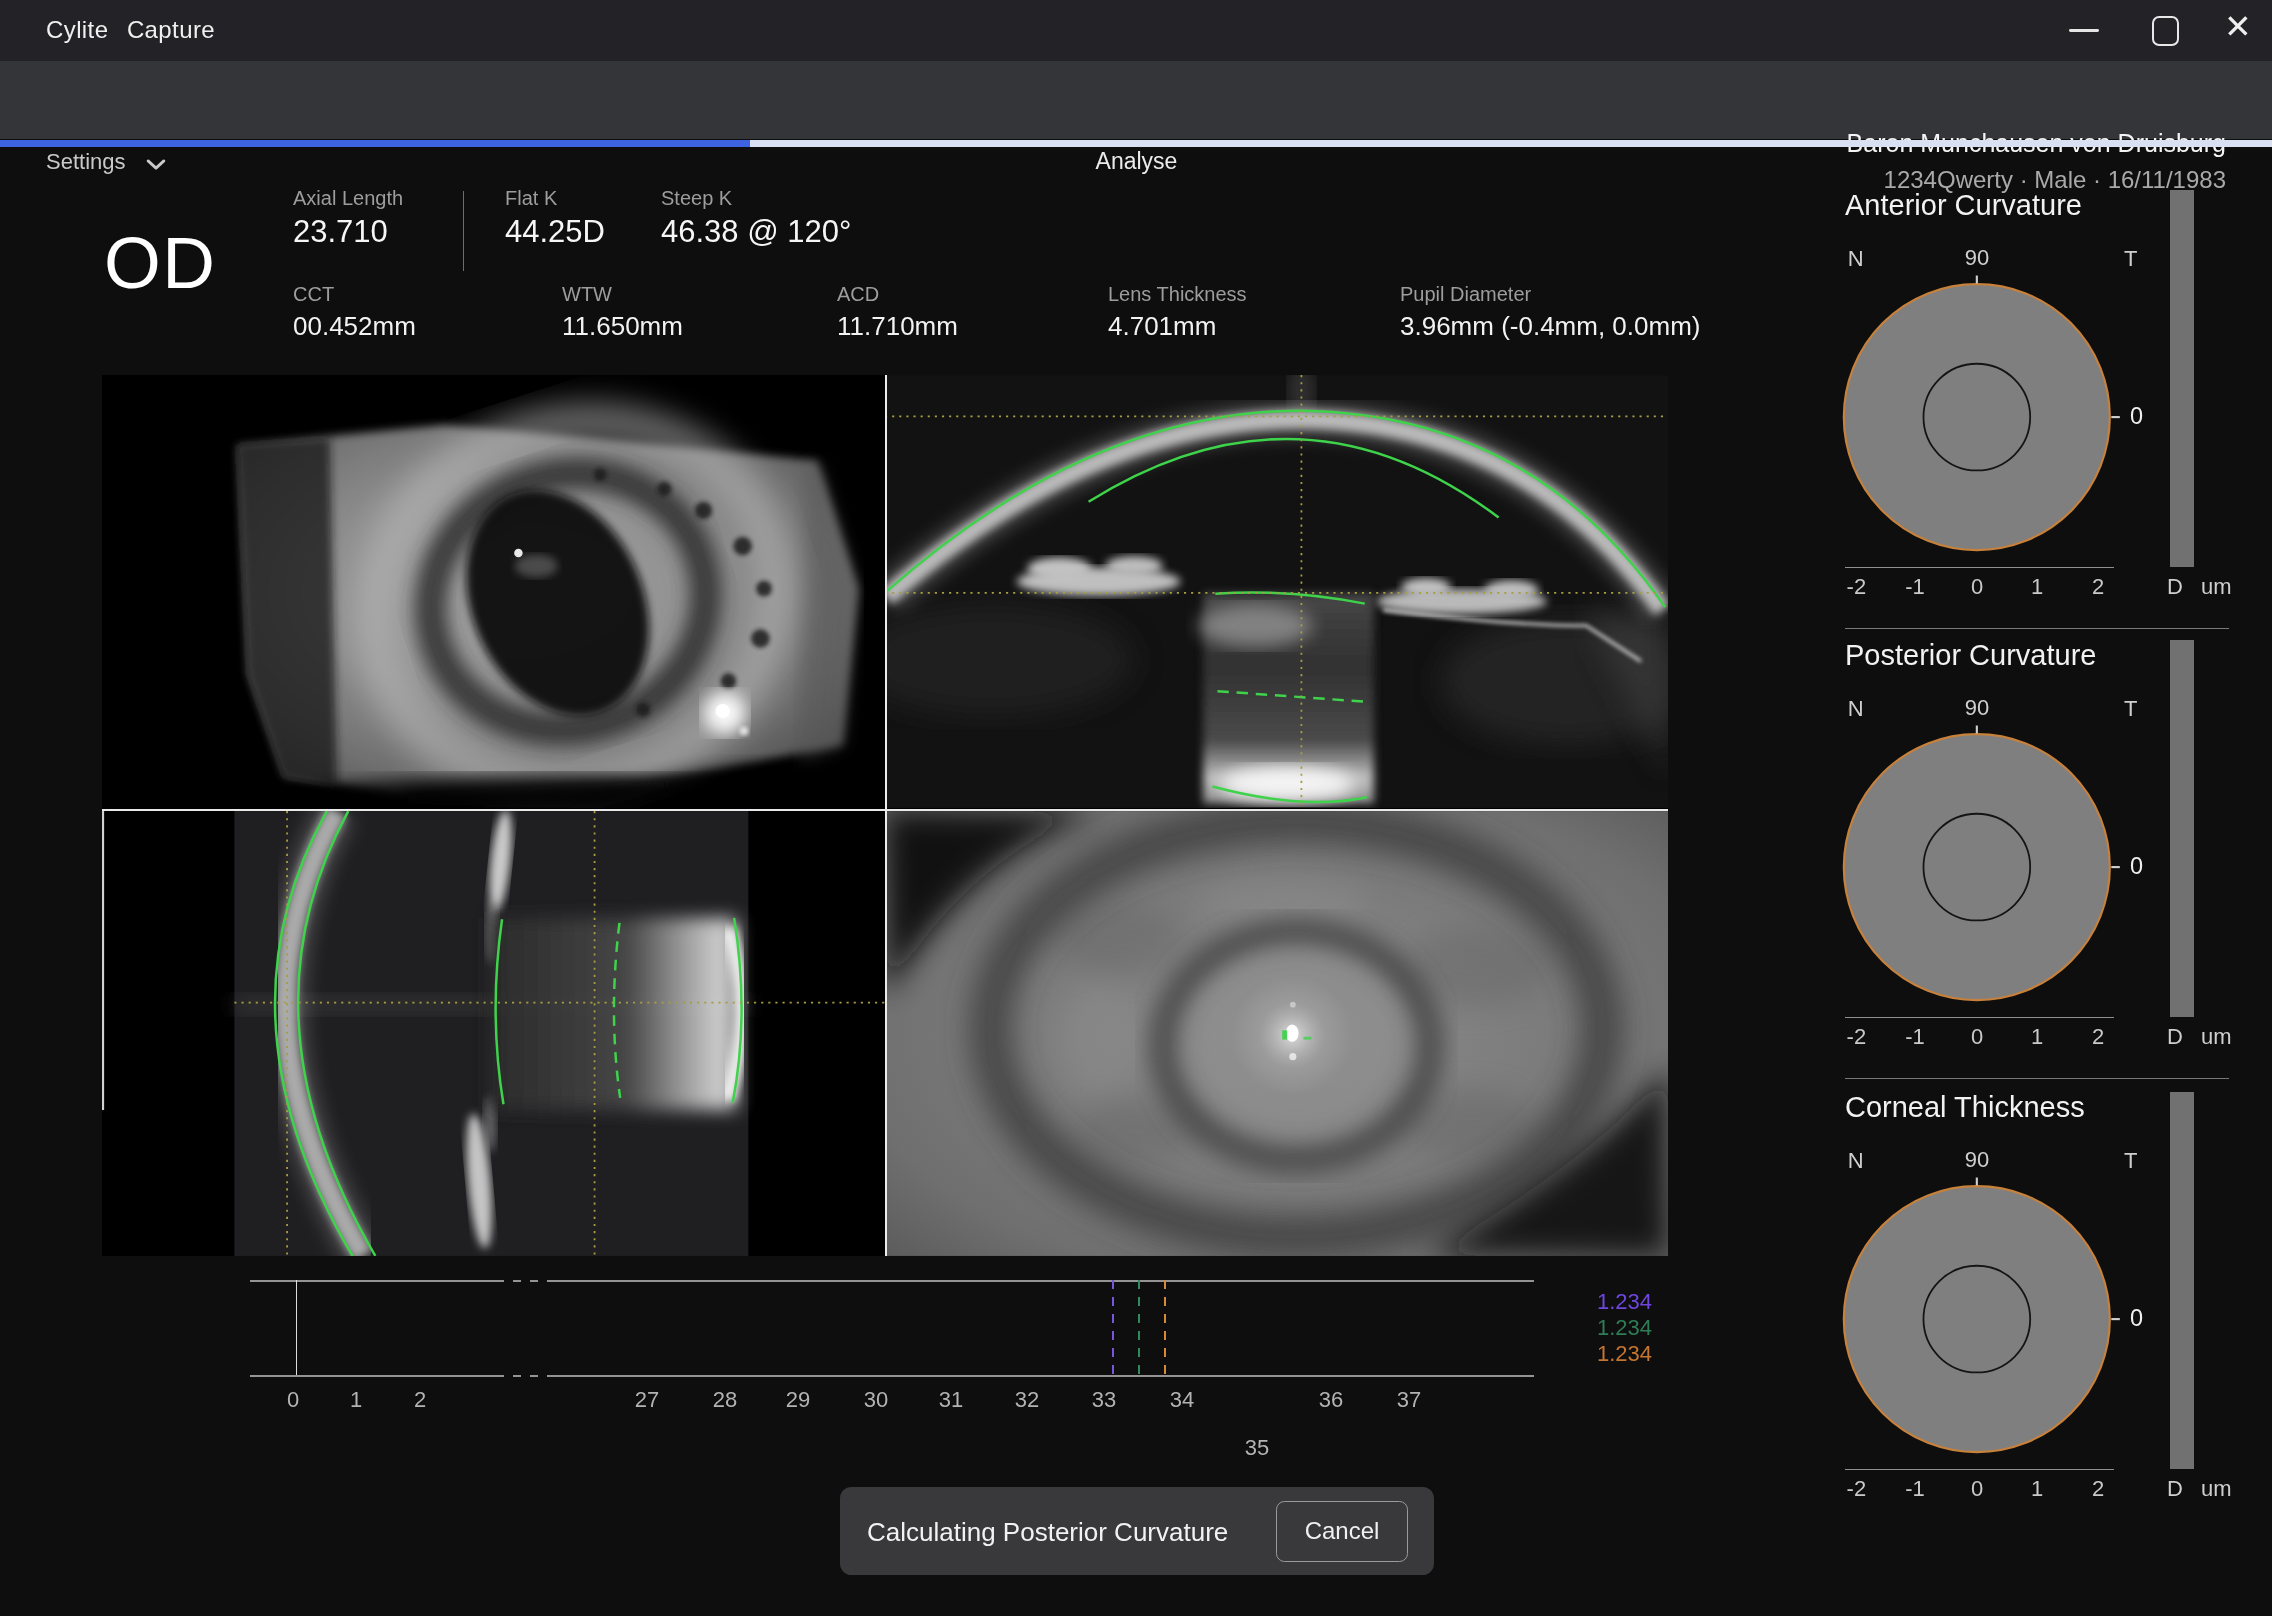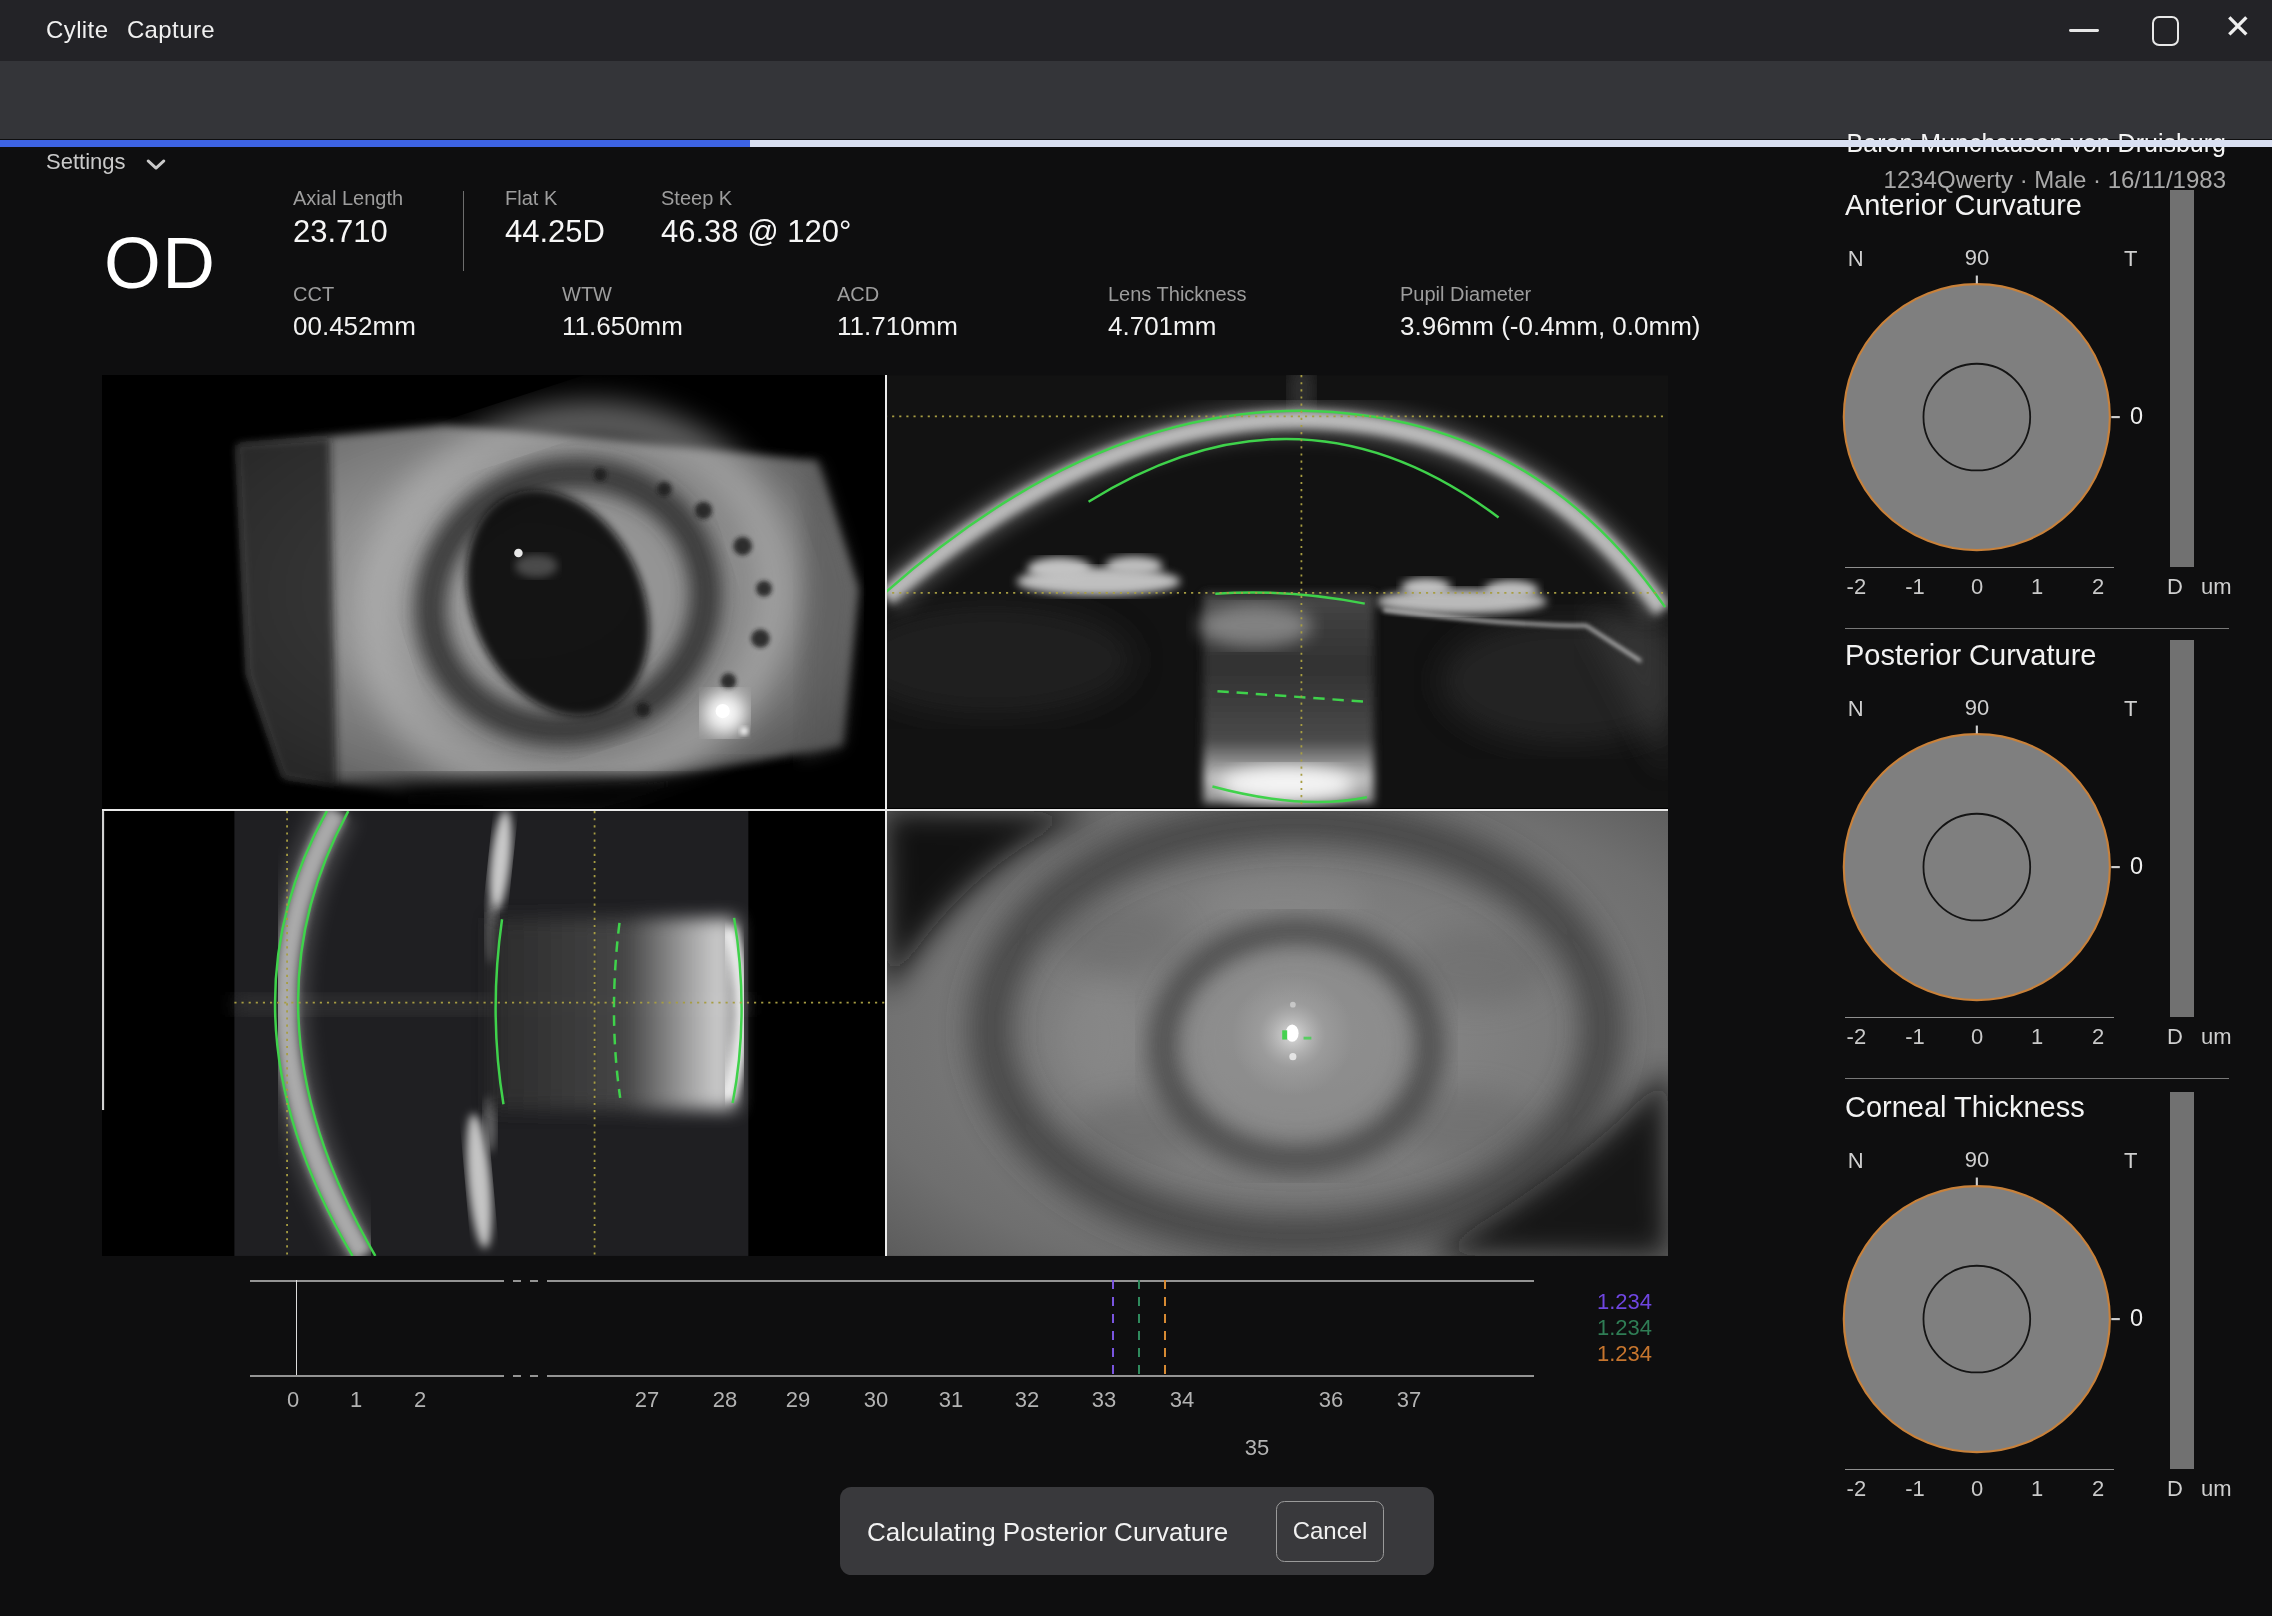--- a/index.html
+++ b/index.html
@@ -62,37 +62,38 @@
   .p-axis{left:0;top:378px;width:269px;height:1.4px;background:#8f8f8f;}
   .p-tick{position:absolute;top:385px;width:50px;margin-left:-25px;text-align:center;font-size:22px;color:#c9c9c9;}
   .p-cbar{left:325px;top:1.4px;width:24px;height:377px;background:#717171;}
   .p-d{left:322px;top:385px;font-size:22px;color:#cfcfcf;}
   .p-um{left:356px;top:385px;font-size:22px;color:#cfcfcf;}
   .p-sep{left:0;top:439px;width:384px;height:1.4px;background:#787878;}
 
   
   .dialog{left:840px;top:1487px;width:594px;height:88px;background:#39393c;border-radius:11.4px;}
   .dialog-text{left:27px;top:30px;font-size:26px;color:#f2f2f2;white-space:nowrap;}
-  .cancel-btn{left:436px;top:13.5px;width:108px;height:61px;border:1.4px solid #9a9a9a;border-radius:8.5px;
+  .cancel-btn{left:436px;top:13.5px;width:132px;height:61px;border:1.4px solid #9a9a9a;border-radius:8.5px;
               box-sizing:border-box;background:transparent;color:#f0f0f0;font-size:24px;
               font-family:"Liberation Sans",sans-serif;cursor:pointer;}
 </style>
 </head>
 <body>
 
 <div class="page">
 
   <div class="abs titlebar">
     <div class="abs app-title">Cylite Capture</div>
     <div class="abs win-min"></div>
     <div class="abs win-max"></div>
     <div class="abs win-close">✕</div>
   </div>
 
   <div class="abs toolbar">
+    <div class="abs analyse">Analyse</div>
     <div class="abs settings">Settings</div>
     <svg class="abs settings-chev" width="20" height="13" viewBox="0 0 28 18">
       <polyline points="3,4 14,14 25,4" fill="none" stroke="#c9c9c9" stroke-width="4" stroke-linecap="round" stroke-linejoin="round"></polyline>
     </svg>
     <div class="abs patient-name">Baron Munchausen von Druisburg</div>
     <div class="abs patient-meta">1234Qwerty ·  Male  ·  16/11/1983</div>
   </div>
 
   <div class="abs progress-track">
     <div class="abs progress-fill" style="width: 33%;"></div>

